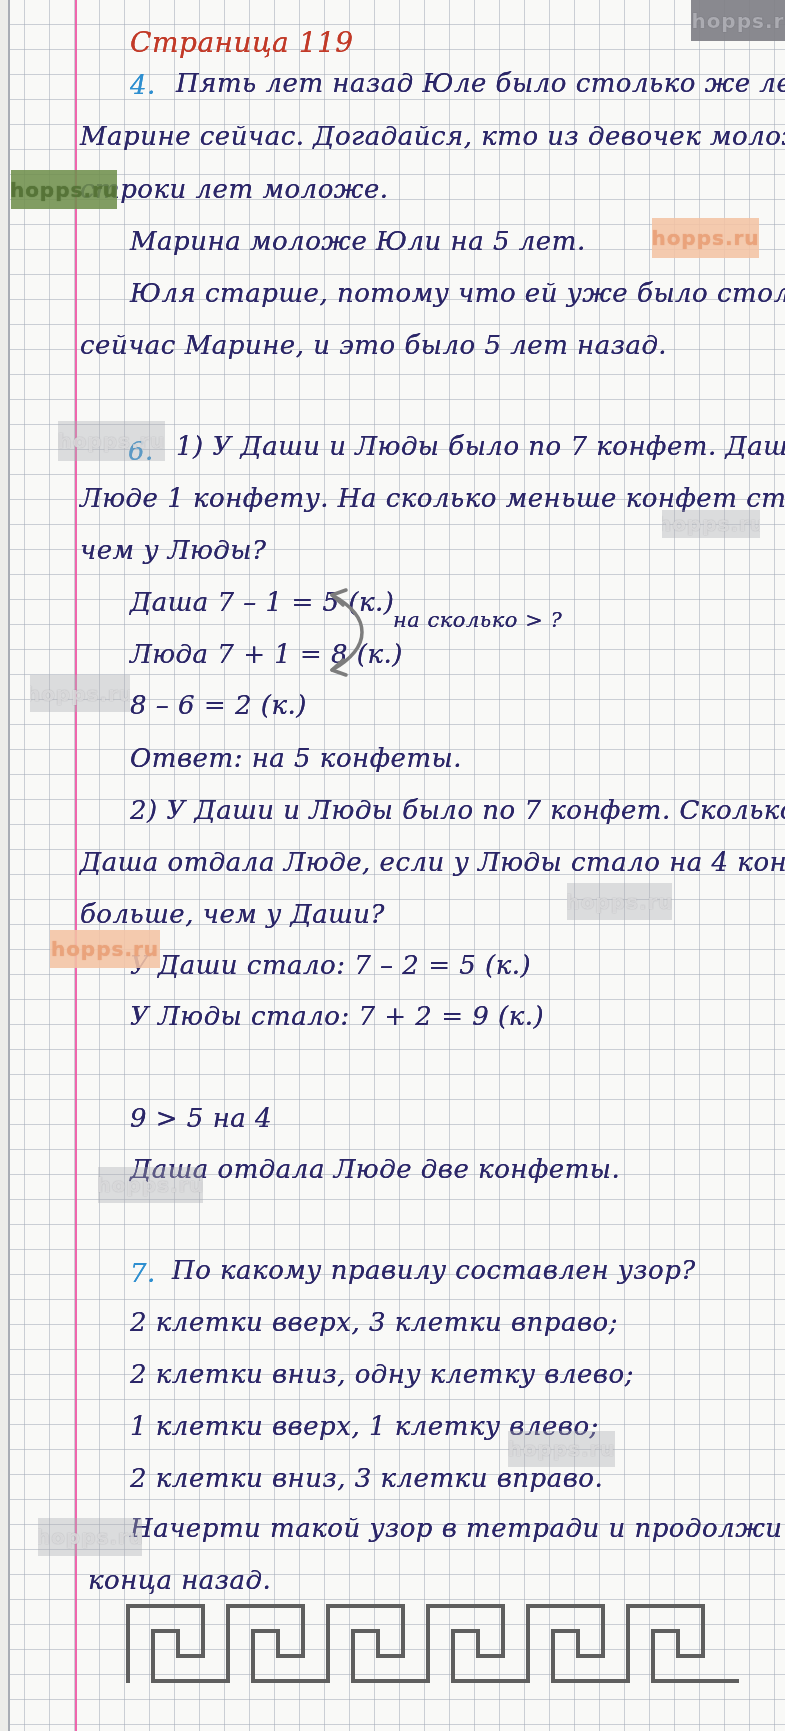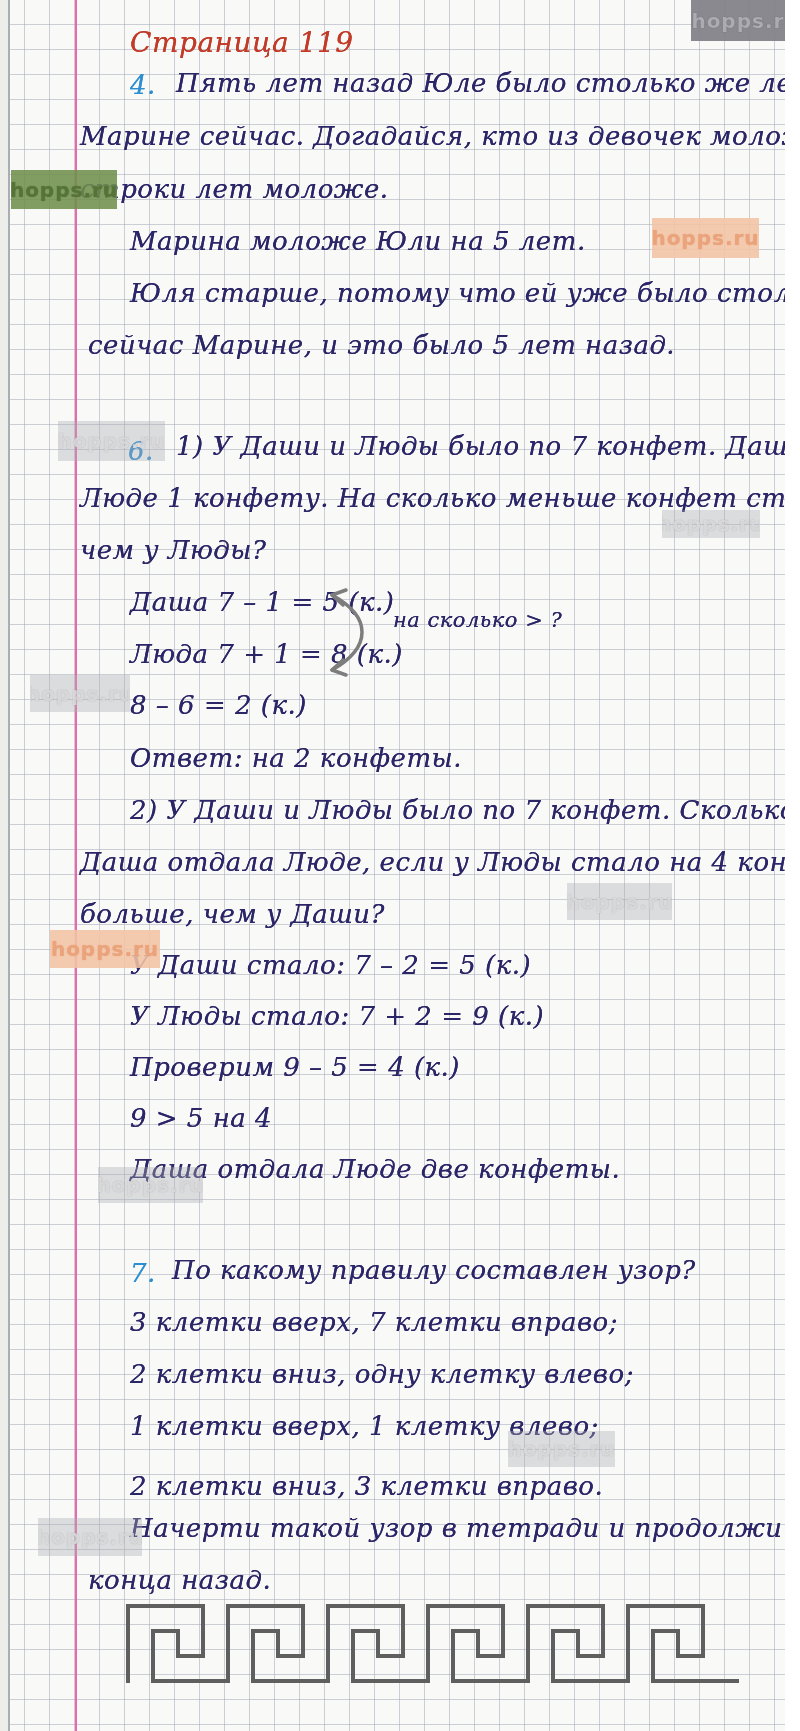--- a/index.html
+++ b/index.html
@@ -52,54 +52,53 @@
   <div class="margin-line"></div>
 
   <div class="hand red" style="left:130px;top:28px;">Страница 119</div>
 
   <div class="hand blue" style="left:130px;top:70px;">4.</div>
   <div class="hand" style="left:176px;top:68px;">Пять лет назад Юле было столько же лет, сколько</div>
   <div class="hand" style="left:80px;top:121px;">Марине сейчас. Догадайся, кто из девочек моложе и на</div>
   <div class="hand" style="left:80px;top:174px;">строки лет моложе.</div>
   <div class="hand" style="left:130px;top:226px;">Марина моложе Юли на 5 лет.</div>
   <div class="hand" style="left:130px;top:278px;">Юля старше, потому что ей уже было столько лет сколько</div>
-  <div class="hand" style="left:88px;top:330px;">сейчас Марине, и это было 5 лет назад.</div>
+  <div class="hand" style="left:80px;top:330px;">сейчас Марине, и это было 5 лет назад.</div>
 
   <div class="hand blue" style="left:128px;top:436px;">6.</div>
   <div class="hand" style="left:176px;top:431px;">1) У Даши и Люды было по 7 конфет. Даша отдала</div>
   <div class="hand" style="left:80px;top:483px;">Люде 1 конфету. На сколько меньше конфет стало у Даши,</div>
   <div class="hand" style="left:80px;top:535px;">чем у Люды?</div>
   <div class="hand" style="left:130px;top:587px;">Даша 7 – 1 = 5 (к.)</div>
   <div class="hand" style="left:130px;top:639px;">Люда 7 + 1 = 8 (к.)</div>
 
   <svg style="left:320px;top:585px;" width="70" height="95" viewBox="0 0 70 95">
     <path d="M 12,10 C 52,32 52,62 12,85" fill="none" stroke="#7d7d7d" stroke-width="3.5" stroke-linecap="round"></path>
     <path d="M 12,10 L 26,5 M 12,10 L 23,20" fill="none" stroke="#7d7d7d" stroke-width="3.5" stroke-linecap="round"></path>
     <path d="M 12,85 L 26,90 M 12,85 L 23,75" fill="none" stroke="#7d7d7d" stroke-width="3.5" stroke-linecap="round"></path>
   </svg>
   <div class="hand small" style="left:393px;top:608px;">на сколько &gt; ?</div>
 
   <div class="hand" style="left:130px;top:690px;">8 – 6 = 2 (к.)</div>
-  <div class="hand" style="left:130px;top:743px;">Ответ: на 2 конфеты.</div>
+  <div class="hand" style="left:130px;top:743px;">Ответ: на 5 конфеты.</div>
 
   <div class="hand" style="left:130px;top:795px;">2) У Даши и Люды было по 7 конфет. Сколько конфет</div>
   <div class="hand" style="left:80px;top:847px;">Даша отдала Люде, если у Люды стало на 4 конфеты</div>
   <div class="hand" style="left:80px;top:899px;">больше, чем у Даши?</div>
   <div class="hand" style="left:130px;top:950px;">У Даши стало: 7 – 2 = 5 (к.)</div>
   <div class="hand" style="left:130px;top:1001px;">У Люды стало: 7 + 2 = 9 (к.)</div>
-  <div class="hand" style="left:130px;top:1052px;">Проверим 9 – 5 = 4 (к.)</div>
   <div class="hand" style="left:130px;top:1103px;">9 &gt; 5 на 4</div>
   <div class="hand" style="left:130px;top:1154px;">Даша отдала Люде две конфеты.</div>
 
   <div class="hand blue" style="left:130px;top:1258px;">7.</div>
   <div class="hand" style="left:172px;top:1255px;">По какому правилу составлен узор?</div>
-  <div class="hand" style="left:130px;top:1307px;">3 клетки вверх, 7 клетки вправо;</div>
+  <div class="hand" style="left:130px;top:1307px;">2 клетки вверх, 3 клетки вправо;</div>
   <div class="hand" style="left:130px;top:1359px;">2 клетки вниз, одну клетку влево;</div>
   <div class="hand" style="left:130px;top:1411px;">1 клетки вверх, 1 клетку влево;</div>
-  <div class="hand" style="left:130px;top:1463px;margin-top:8px;">2 клетки вниз, 3 клетки вправо.</div>
+  <div class="hand" style="left:130px;top:1463px;">2 клетки вниз, 3 клетки вправо.</div>
   <div class="hand" style="left:130px;top:1513px;">Начерти такой узор в тетради и продолжи его до</div>
   <div class="hand" style="left:88px;top:1565px;">конца назад.</div>
 
   <svg style="left:0;top:1596px;" width="800" height="100" viewBox="0 0 800 100">
     <path fill="none" stroke="#5f5f5f" stroke-width="4" stroke-linecap="square" d="M128,85 v-75 h75 v50 h-25 v-25 h-25 v50 h75
                v-75 h75 v50 h-25 v-25 h-25 v50 h75
                v-75 h75 v50 h-25 v-25 h-25 v50 h75
                v-75 h75 v50 h-25 v-25 h-25 v50 h75
                v-75 h75 v50 h-25 v-25 h-25 v50 h75
                v-75 h75 v50 h-25 v-25 h-25 v50 h84"></path>

